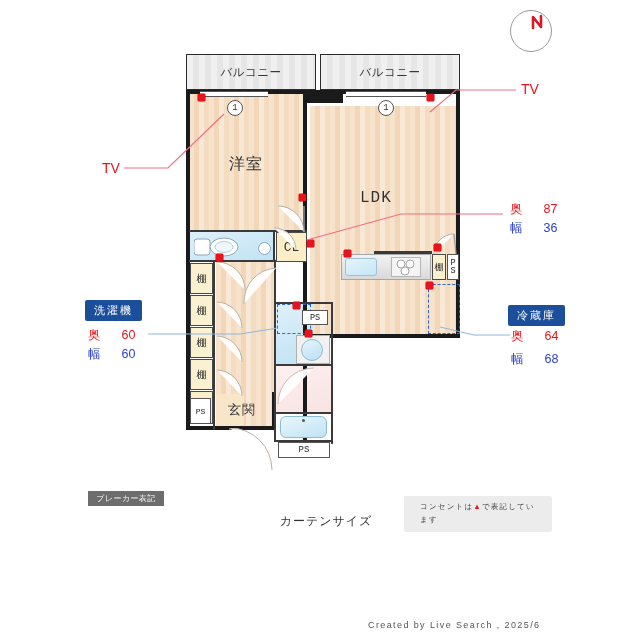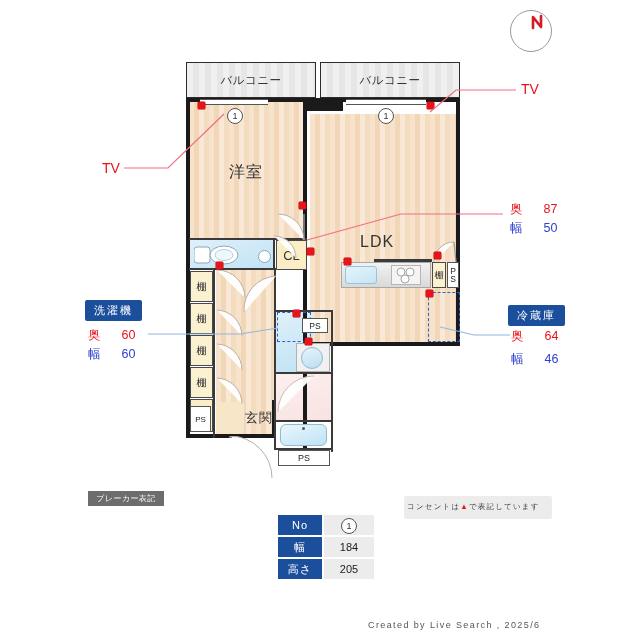--- a/index.html
+++ b/index.html
@@ -8,21 +8,21 @@
        -webkit-font-smoothing:antialiased;}
   .abs{position:absolute;}
   .ctr{display:flex;align-items:center;justify-content:center;}
 
   
   #compass{left:504px;top:6px;width:52px;height:52px;}
   #compass .ring{position:absolute;left:6px;top:4px;width:40px;height:40px;
       border:1.4px solid #9a9a9a;border-radius:50%;background:#fff;}
 
   
-  #plan{left:186px;top:62px;width:274px;height:393px;}
+  #plan{left:186px;top:54px;width:274px;height:393px;font-family:Liberation Mono, monospace;}
 
   .wall{position:absolute;background:#1a1a1a;}
   .thin{position:absolute;background:#3a3a3a;}
   .room{position:absolute;}
   .floor-wood{
     background:
       repeating-linear-gradient(90deg,
         #f7e2cb 0px,#f7e2cb 5px,
         #f2d6b8 5px,#f2d6b8 10px,
         #f9e8d6 10px,#f9e8d6 15px,
@@ -74,21 +74,21 @@
 
   #curtain{left:276px;top:513px;width:100px;}
   #curtain .title{font-size:12px;color:#333;text-align:center;letter-spacing:1px;
       margin-bottom:5px;}
   #curtain table{border-collapse:separate;border-spacing:2px;width:100%;}
   #curtain td{height:18px;font-size:11px;text-align:center;}
   #curtain td.k{background:#1b4f9c;color:#fff;letter-spacing:1px;width:42px;}
   #curtain td.v{background:#ececec;color:#222;}
 
   #note{left:404px;top:496px;width:148px;background:#ececec;border-radius:2px;
-      padding:5px 3px;box-sizing:border-box;}
+      padding:5px 16px;box-sizing:border-box;}
   #note div{font-size:7.5px;color:#444;letter-spacing:1.2px;line-height:1.7;}
   #note .tri{color:#e8141c;}
 
   #credit{left:368px;top:620px;font-size:9px;color:#555;letter-spacing:1.4px;}
 </style>
 </head>
 <body>
 
 <div class="abs" id="compass">
   <div class="ring"></div>
@@ -148,22 +148,22 @@
   <div class="thin" style="left:88px;top:310px;width:59px;height:2.2px;"></div>
   <div class="thin" style="left:88px;top:358px;width:59px;height:2.2px;"></div>
   <div class="thin" style="left:88px;top:386px;width:59px;height:2.2px;"></div>
 
   <div class="win" style="left:14px;top:36.5px;width:68px;height:4px;"></div>
   <div class="win" style="left:160px;top:36.5px;width:80px;height:4px;"></div>
   <div class="circ-no" style="left:41px;top:46px;">1</div>
   <div class="circ-no" style="left:192px;top:46px;">1</div>
 
   <div class="roomname big" style="left:43px;top:100px;">洋室</div>
-  <div class="roomname big" style="left:174px;top:135px;margin-top:36px;">LDK</div>
-  <div class="roomname" style="left:42px;top:347px;font-size:13px;margin-left:17px;">玄関</div>
+  <div class="roomname big" style="left:174px;top:135px;">LDK</div>
+  <div class="roomname" style="left:42px;top:347px;font-size:13px;">玄関</div>
 
   <div class="boxlbl" style="left:90px;top:178px;width:31px;height:30px;font-size:13px;color:#333;background:#fbeec7;">CL</div>
 
   <div class="boxlbl" style="left:4px;top:209px;width:23px;height:31px;">棚</div>
   <div class="boxlbl" style="left:4px;top:241px;width:23px;height:31px;">棚</div>
   <div class="boxlbl" style="left:4px;top:273px;width:23px;height:31px;">棚</div>
   <div class="boxlbl" style="left:4px;top:305px;width:23px;height:31px;">棚</div>
   <div class="boxlbl" style="left:4px;top:337px;width:23px;height:33px;background:#fbeec7;"></div>
 
   <div class="boxlbl" style="left:4px;top:344px;width:21px;height:26px;background:#fff;border-color:#555;font-size:8px;">PS</div>
@@ -284,67 +284,50 @@
   <path d="M2 30 L28 8 L88 8" stroke="#f06f83" stroke-width="1.2" fill="none"></path>
 </svg>
 
 <svg class="abs" style="left:305px;top:210px;" width="200" height="36">
   <path d="M2 30 L96 4 L198 4" stroke="#f06f83" stroke-width="1.2" fill="none"></path>
 </svg>
 <div class="dimrow" style="left:510px;top:201px;">
   <span class="dim-oku">奥</span><span class="dim-oku dimnum">87</span>
 </div>
 <div class="dimrow" style="left:510px;top:220px;">
-  <span class="dim-haba">幅</span><span class="dim-haba dimnum">50</span>
+  <span class="dim-haba">幅</span><span class="dim-haba dimnum">36</span>
 </div>
 
 <div class="badge" style="left:85px;top:300px;">洗濯機</div>
 <div class="dimrow" style="left:88px;top:327px;">
   <span class="dim-oku">奥</span><span class="dim-oku dimnum">60</span>
 </div>
 <div class="dimrow" style="left:88px;top:346px;">
   <span class="dim-haba">幅</span><span class="dim-haba dimnum">60</span>
 </div>
 <svg class="abs" style="left:148px;top:326px;" width="132" height="30">
   <path d="M0 8 L92 8 L130 2" stroke="#8fb6dc" stroke-width="1" fill="none"></path>
 </svg>
 
 <div class="badge" style="left:508px;top:305px;">冷蔵庫</div>
 <div class="dimrow" style="left:511px;top:328px;">
   <span class="dim-oku">奥</span><span class="dim-oku dimnum">64</span>
 </div>
 <div class="dimrow" style="left:511px;top:351px;">
-  <span class="dim-haba">幅</span><span class="dim-haba dimnum">46</span>
+  <span class="dim-haba">幅</span><span class="dim-haba dimnum">68</span>
 </div>
 <svg class="abs" style="left:440px;top:325px;" width="72" height="24">
   <path d="M70 10 L34 10 L0 2" stroke="#8fb6dc" stroke-width="1" fill="none"></path>
 </svg>
 
 <div class="abs" id="breaker">
   <div class="head">ブレーカー表記</div>
 </div>
 
 <div class="abs" id="curtain">
-  <table>
-    <tbody>
-        <tr>
-      <td class="k">No</td>
-      <td class="v">
-        <span class="circ-no" style="position:relative;display:inline-flex;left:0;top:1px;">1</span>
-      </td>
-    </tr>
-    <tr>
-      <td class="k">幅</td>
-      <td class="v">184</td>
-    </tr>
-    <tr>
-      <td class="k">高さ</td>
-      <td class="v">205</td>
-    </tr>
-  </tbody>
-    </table>
+  <div class="title">カーテンサイズ</div>
 </div>
 
 <div class="abs" id="note">
   <div><span>コンセントは</span><span class="tri">▲</span><span>で表記しています</span></div>
 </div>
 
 <div class="abs" id="credit">Created by Live Search , 2025/6</div>
 
 </body></html>

